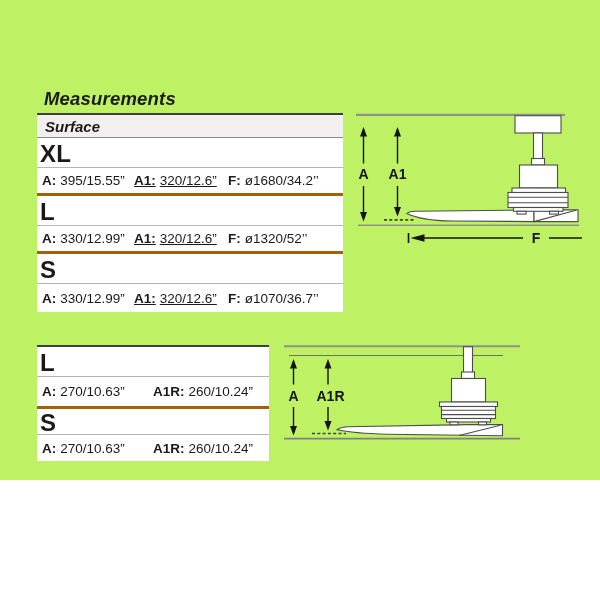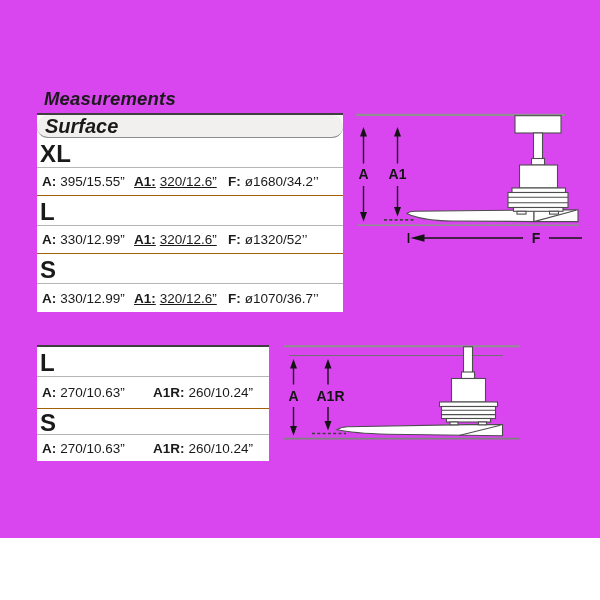--- a/index.html
+++ b/index.html
@@ -1,47 +1,47 @@
 <!DOCTYPE html>
 <html><head>
 <meta charset="utf-8">
 <style>
   html,body { margin:0; padding:0; background:#fff; }
   .page {
-    position:relative; width:600px; height:538px; background:#d946ef;
+    position:relative; width:600px; height:480px; background:#bef264;
     font-family:"Liberation Sans", sans-serif; color:#1a1a1a; overflow:hidden;
   }
   .title {
     position:absolute; left:44px; top:88px;
     font-size:18.5px; font-weight:bold; font-style:italic; letter-spacing:.2px;
   }
   .spec-table { position:absolute; background:#fff; }
   #surface-table { left:37px; top:113px; width:306px; border-top:2.6px solid #3f3f3f; }
   #recessed-table { left:37px; top:345px; width:232px; border-top:2.6px solid #3f3f3f; }
 
   .thead {
     background:#f1f0ee; border-bottom:1px solid #8c8c8c;
-    font-weight:bold; font-style:italic; font-size:20px;
-    padding-left:8px; box-sizing:border-box;border-radius:11px;
+    font-weight:bold; font-style:italic; font-size:15px;
+    padding-left:8px; box-sizing:border-box;
   }
   #surface-table .thead { height:23px; line-height:23px; }
   #recessed-table .thead { height:26px; line-height:26px; }
 
   .size-row {
     font-weight:bold; font-size:24px; letter-spacing:.2px;
     padding-left:3px; border-bottom:1px solid #b5b5b5; box-sizing:border-box;
   }
   #surface-table .size-row { height:30px; line-height:31px; }
   #recessed-table .size-row-l { height:30px; line-height:31px; }
   #recessed-table .size-row-s { height:26px; line-height:27px; }
 
   .meas-row {
     font-size:13.5px; padding-left:5px; box-sizing:border-box;
     display:flex; align-items:center; white-space:nowrap;
-    border-bottom:1px solid #a16207;
+    border-bottom:3px solid #a16207;
   }
   #surface-table .meas-row { height:28px; }
   #recessed-table .meas-row-1 { height:32px; }
   .meas-row.last { border-bottom:none; }
   #recessed-table .meas-row.last { height:26px; }
 
   .seg { display:inline-block; flex:none; }
   #surface-table .seg-a  { width:92px; }
   #surface-table .seg-a1 { width:94px;text-decoration:underline; }
   #recessed-table .seg-a { width:111px; }

